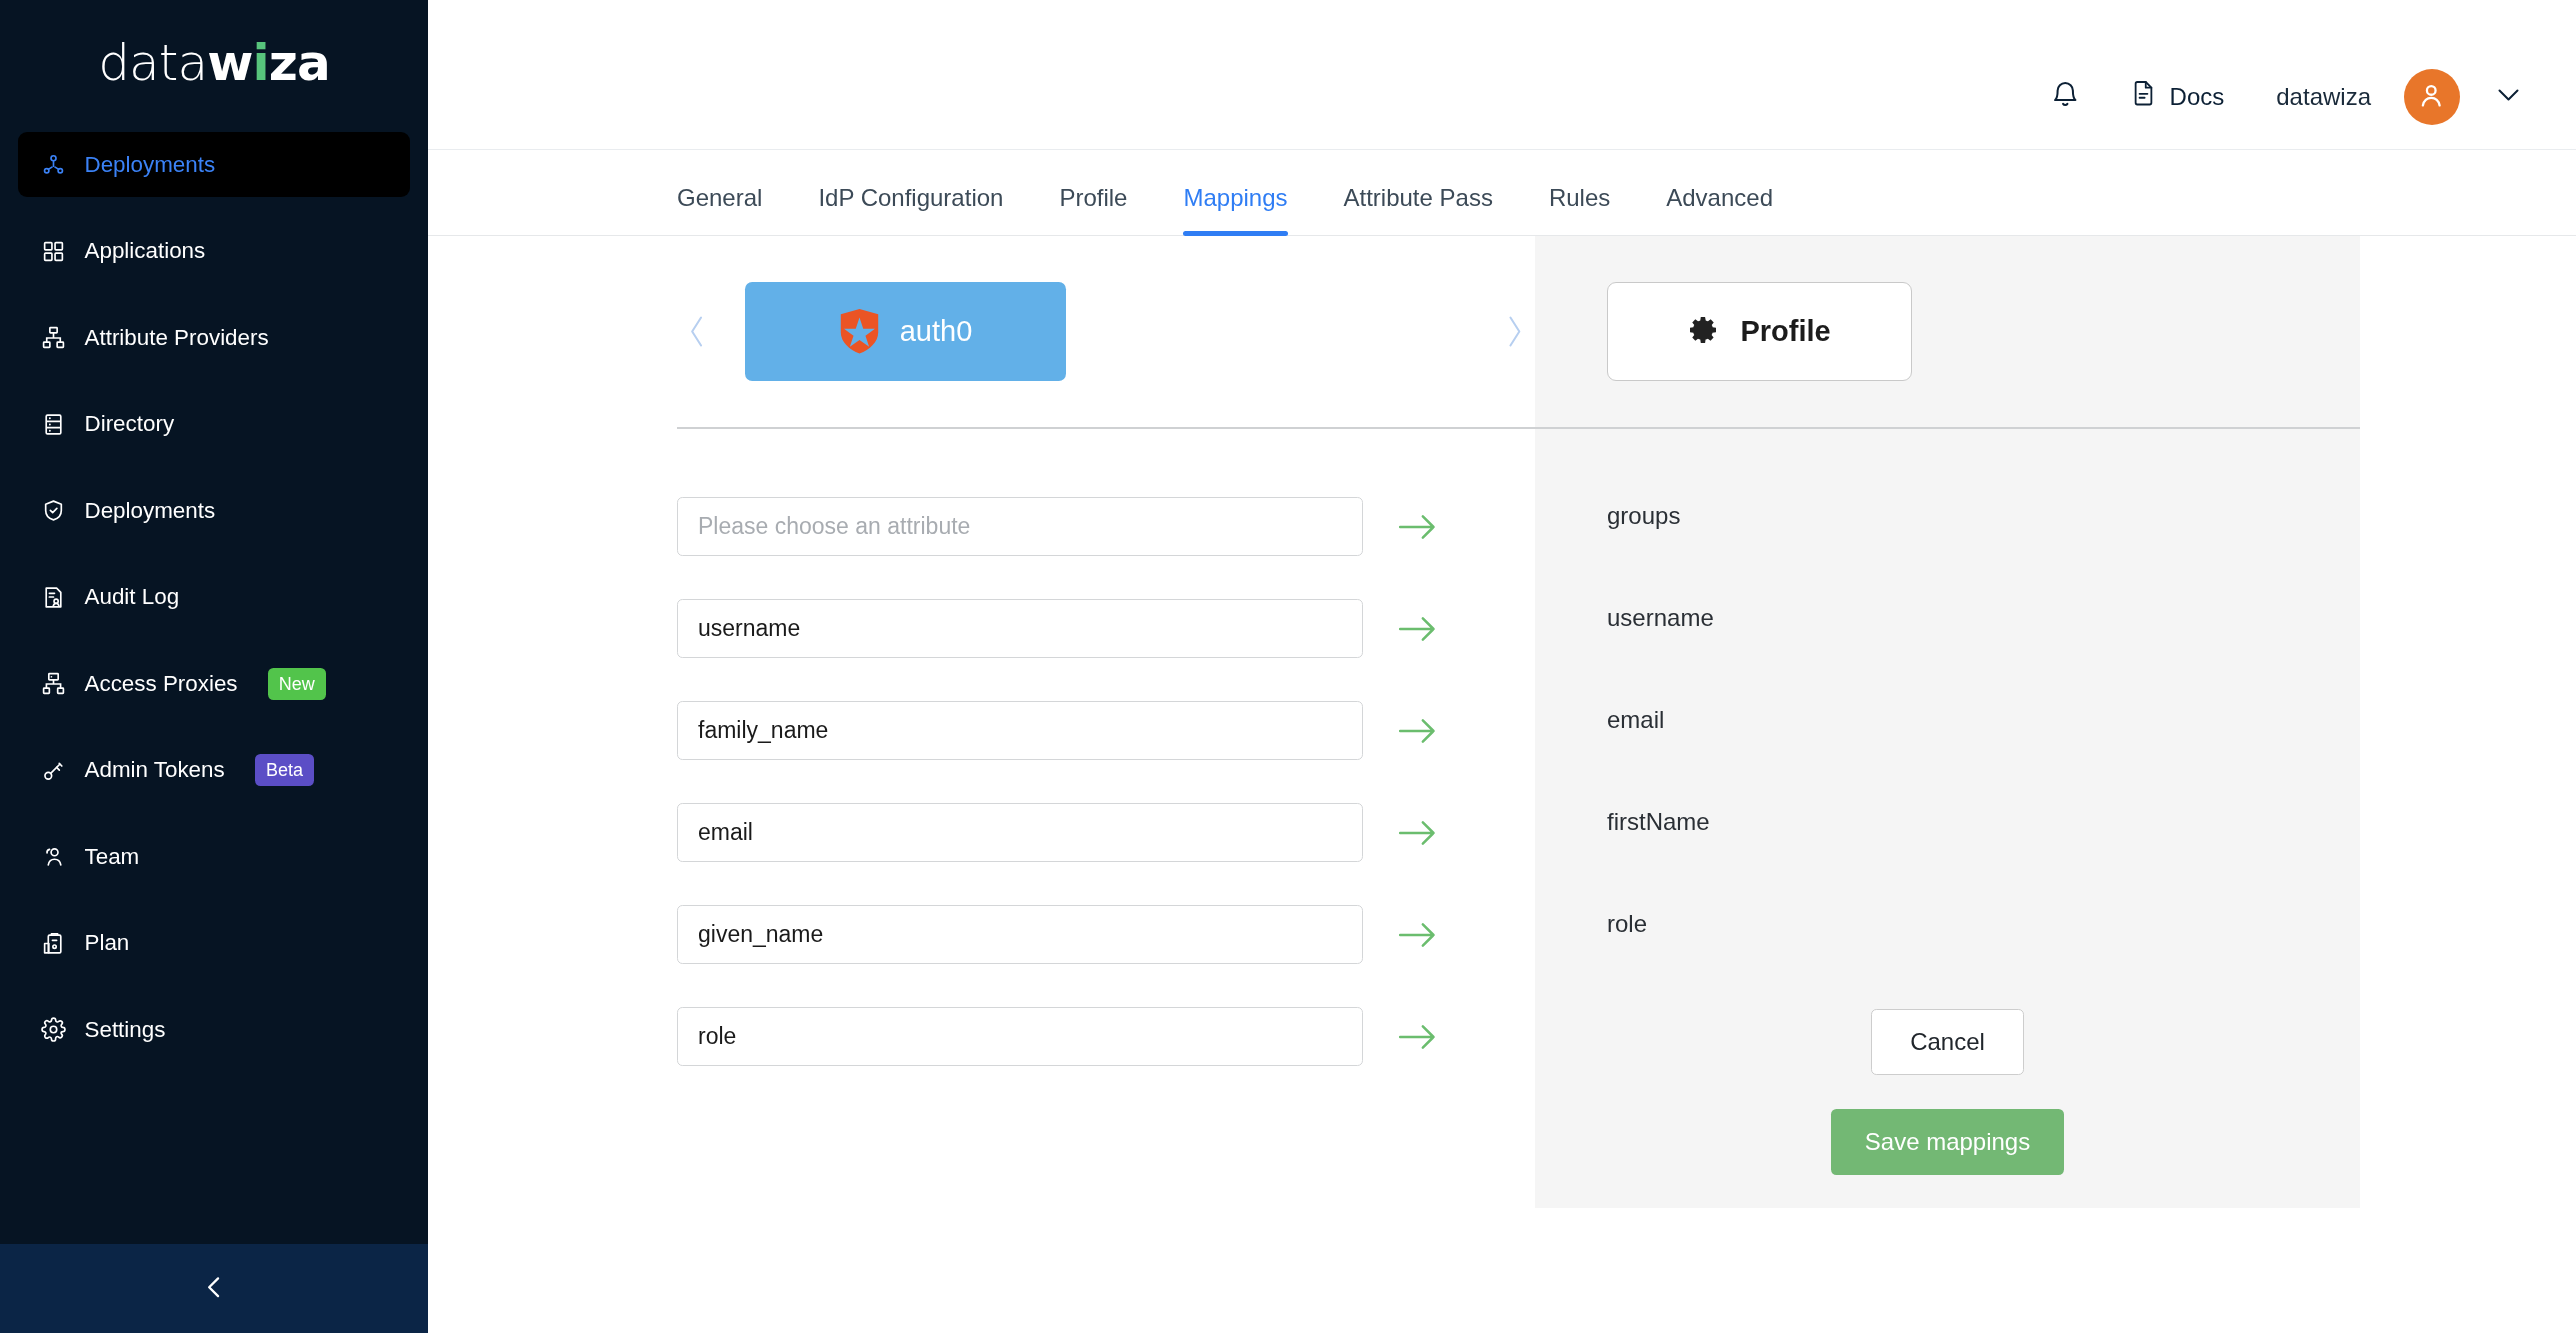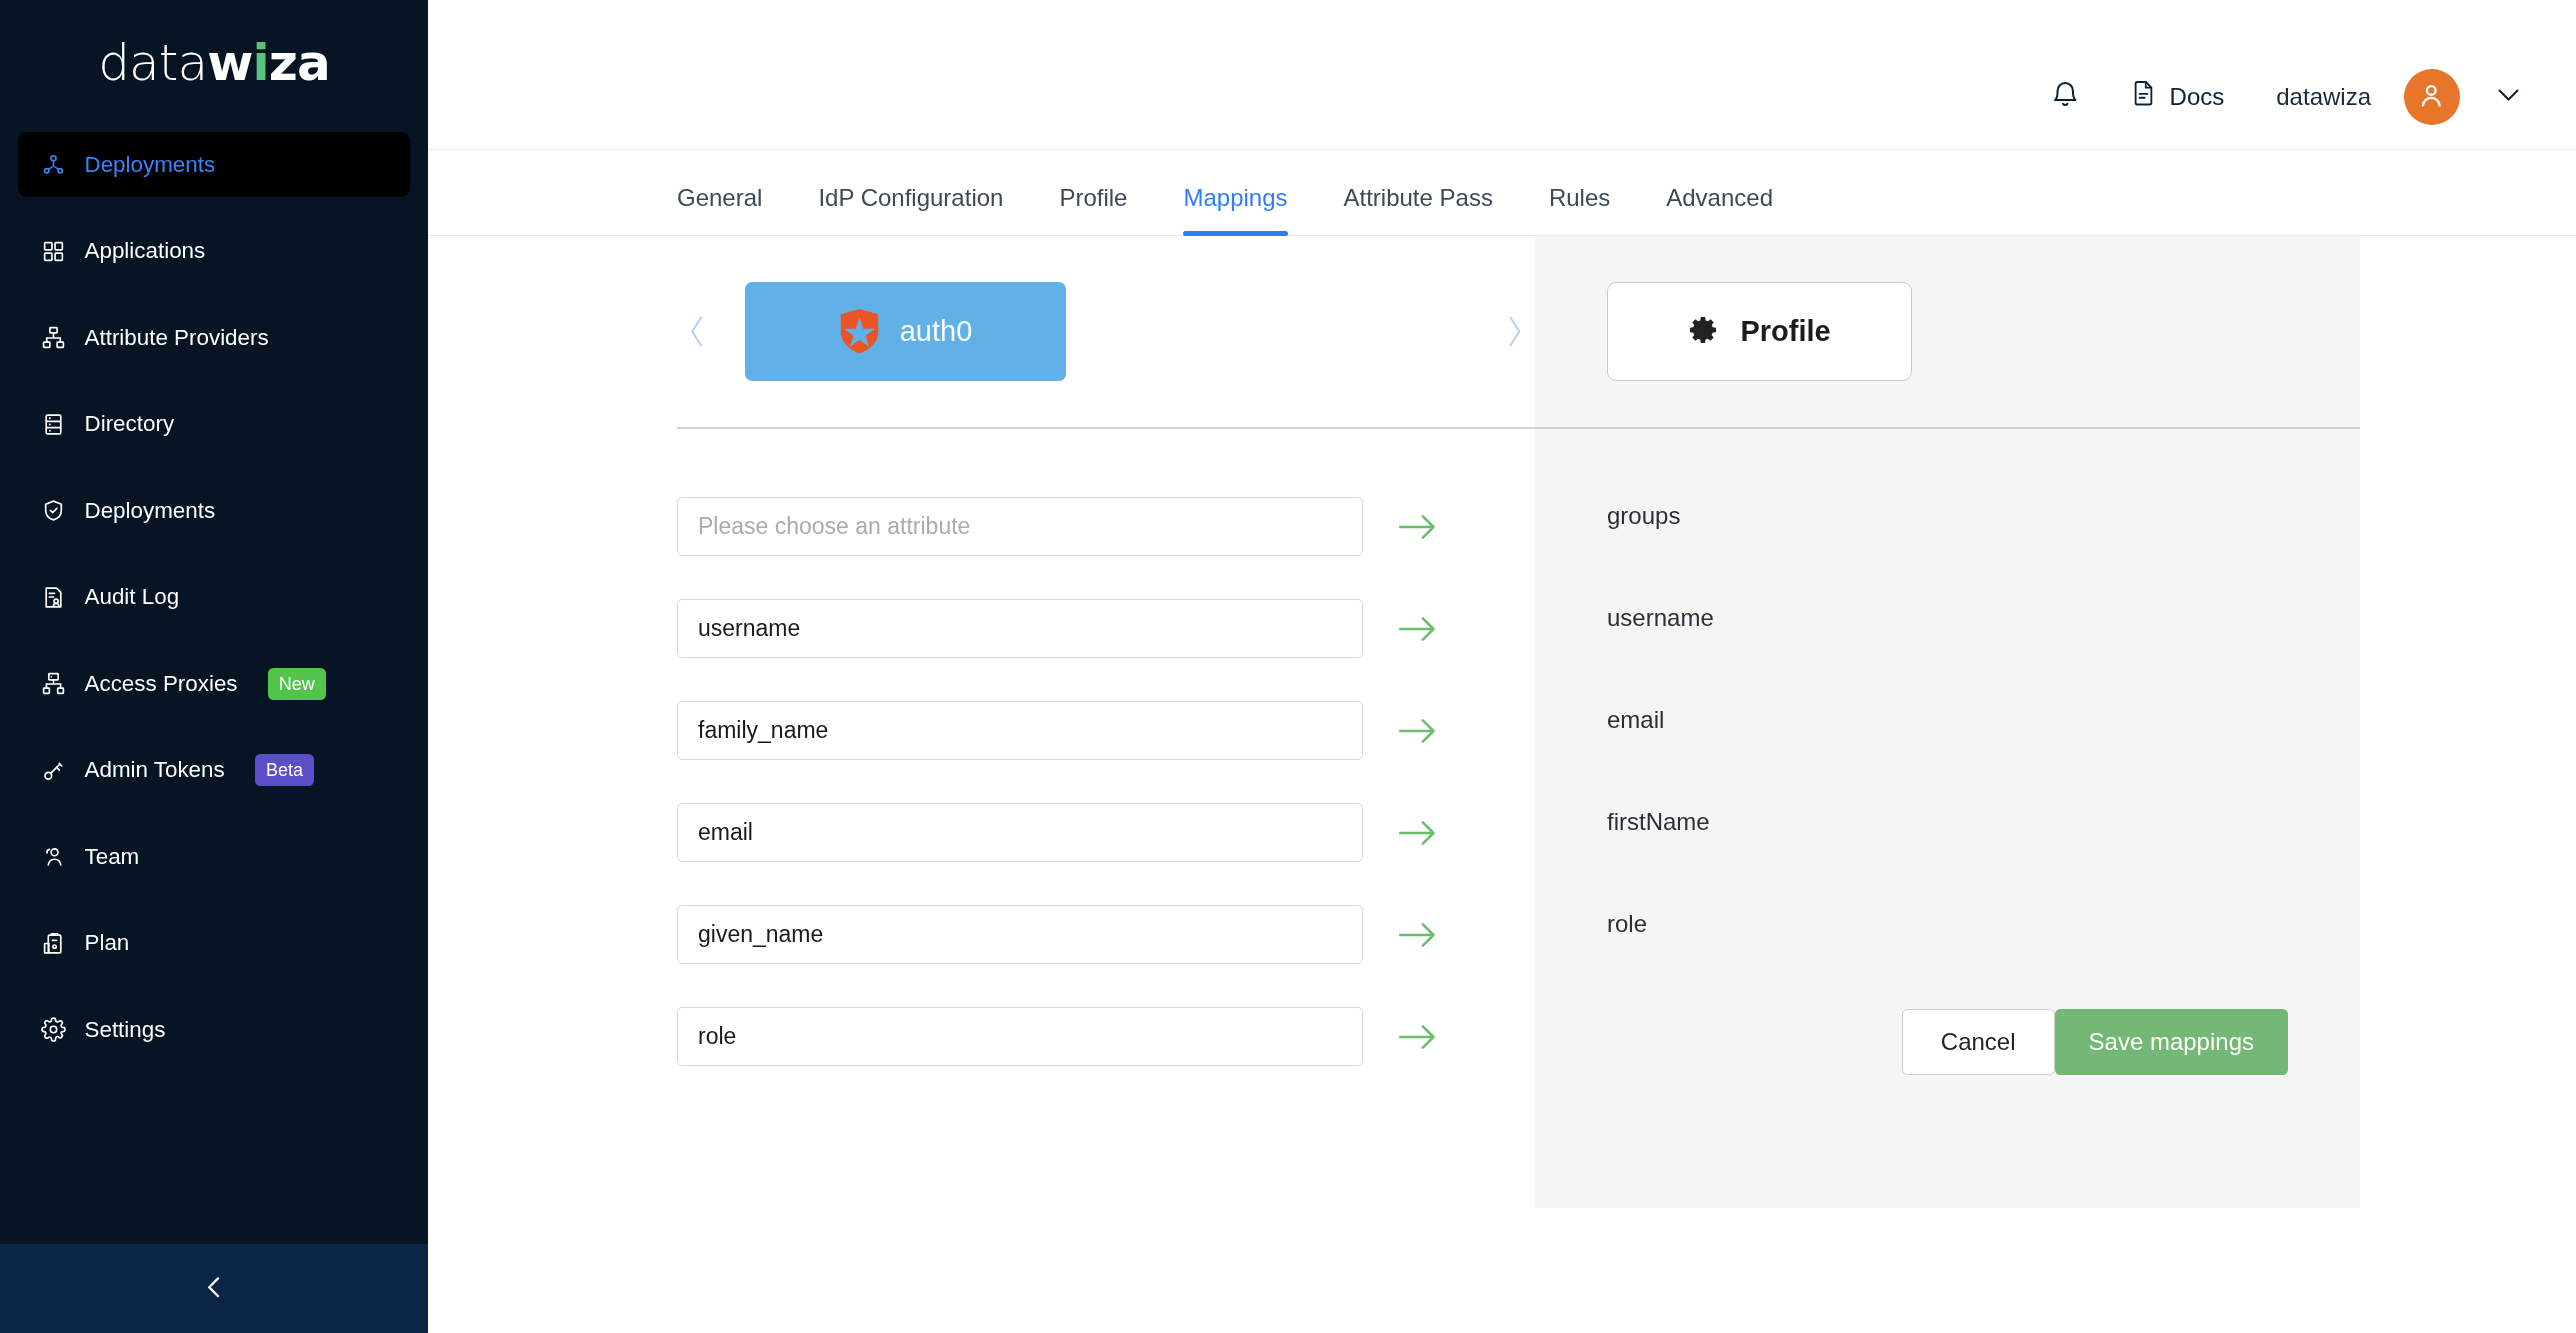--- a/index.html
+++ b/index.html
@@ -176,21 +176,21 @@
   .row-arrow svg { width: 43px; height: 32px; }
 
   .rows-right { padding-top: 36px; }
   .map-target {
     height: 102px; display: flex; align-items: center;
     font-size: 24px; color: #2a2f35;
   }
 
   .actions {
     display: flex; align-items: center; justify-content: flex-end;
-    padding-right: 72px; padding-top: 34px; 
+    padding-right: 72px; padding-top: 34px; gap: 34px; flex-direction: column;
   }
   .btn {
     font-size: 24px; border-radius: 5.4px; cursor: pointer;
     font-family: "Liberation Sans", sans-serif;
   }
   .btn-cancel {
     background: #ffffff; color: #21262c;
     border: 0.9px solid #cdcdcd;
     padding: 18px 38px;
   }

